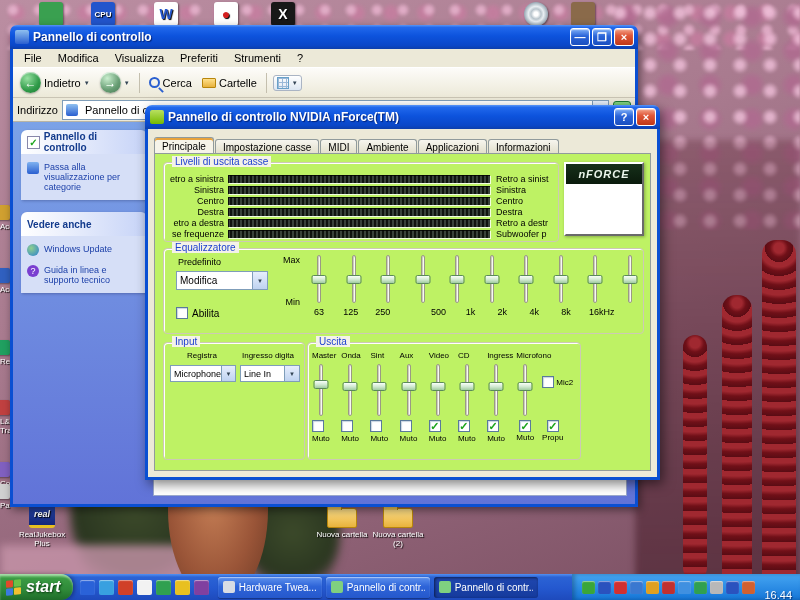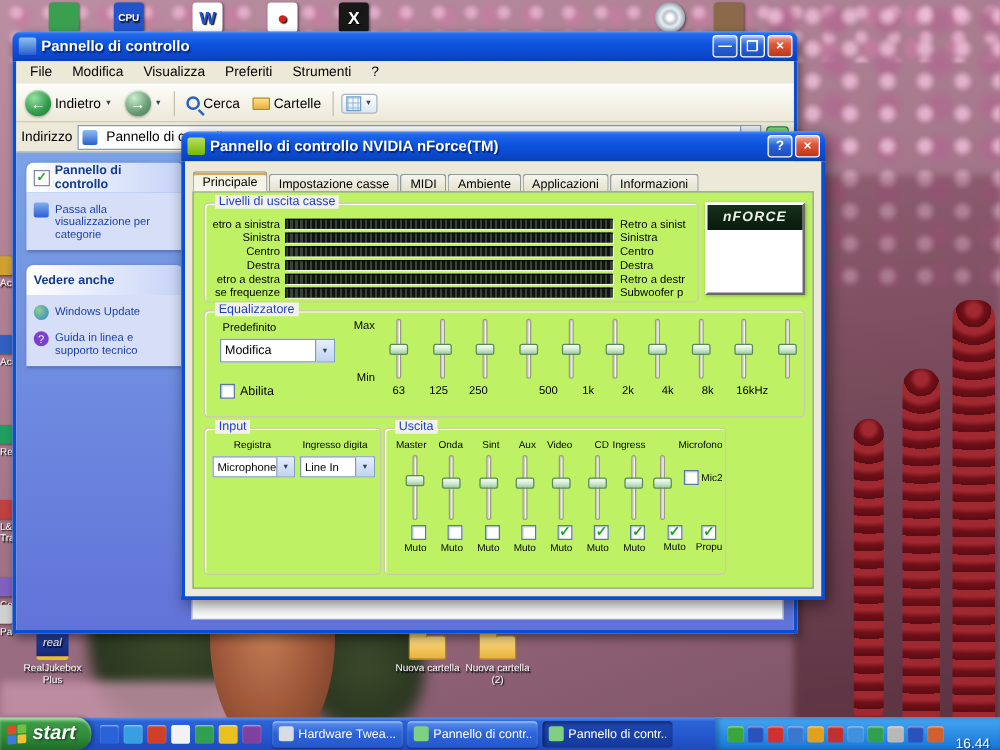--- a/index.html
+++ b/index.html
@@ -37,21 +37,21 @@
     display:flex; align-items:center; justify-content:center; font-weight:bold; }
   .ic.cd { background:radial-gradient(circle,#fff 12%,#b8c4cc 30%,#e8eef2 45%,#98a8b4 70%,#d8e0e6 90%); border-radius:50%; }
   .licon { position:absolute; left:0; width:22px; display:flex; flex-direction:column; gap:2px;
     color:#fff; font-size:8px; text-shadow:1px 1px 1px #000; z-index:2; }
   .licon .ic2 { width:15px; height:15px; margin-left:-5px; border-radius:2px; box-shadow:1px 1px 2px rgba(0,0,0,.4); }
   .folder-ic { width:30px; height:20px; position:relative;
     background:linear-gradient(180deg,#ffe08a,#e8b23c); border:1px solid #b8860b; border-radius:2px 3px 2px 2px; }
   .folder-ic::before { content:""; position:absolute; top:-5px; left:-1px; width:13px; height:5px;
     background:#f4c95a; border:1px solid #b8860b; border-bottom:none; border-radius:2px 2px 0 0; }
   .rjb-ic { width:26px; height:26px; background:linear-gradient(180deg,#2a4ab0,#14277a); border-radius:3px;
-    color:#fff; font-style:italic; font-size:9px; font-weight:normal; display:flex; align-items:center; justify-content:center;
+    color:#fff; font-style:italic; font-size:9px; font-weight:bold; display:flex; align-items:center; justify-content:center;
     border-bottom:3px solid #e8c020; }
 
   
   .titlebar { height:24px; display:flex; align-items:center; padding:0 4px 0 5px; border-radius:7px 7px 0 0;
     background:linear-gradient(180deg,#5a96f6 0%,#2168ec 10%,#0d53dd 45%,#0a47c8 85%,#0d3fab 100%); }
   .tb-ico { width:14px; height:14px; border-radius:2px; margin-right:4px; }
   .tb-text { flex:1; color:#fff; font-weight:bold; font-size:12px; text-shadow:1px 1px 1px #00227a;
     white-space:nowrap; overflow:hidden; }
   .tb-btn { width:20px; height:18px; margin-left:2px; border-radius:3px; border:1px solid #fff;
     display:flex; align-items:center; justify-content:center; color:#fff; font-size:11px; font-weight:bold;
@@ -142,21 +142,21 @@
     box-shadow:inset 1px 1px 1px #c8d4e0; color:#1ca41c; font-size:11px; line-height:10px; text-align:center; font-weight:bold; }
   .cb-row { display:flex; align-items:center; gap:4px; font-size:10px; }
 
   .vslider { position:relative; width:18px; }
   .vtrack { position:absolute; left:50%; top:2px; bottom:2px; width:4px; transform:translateX(-50%);
     background:#fdfdfd; border:1px solid #9a9a84; border-radius:2px; box-shadow:inset 1px 1px 1px #c8c8b8; }
   .vthumb { position:absolute; left:50%; transform:translateX(-50%); width:15px; height:9px;
     background:linear-gradient(180deg,#f8fff8,#cfe8cf 55%,#a0cca0); border:1px solid #5a8a5a; border-radius:2px; }
   .small-label { font-size:9px; white-space:nowrap; }
   .tiny-label { font-size:8px; white-space:nowrap; }
-  .ocol { display:flex; flex-direction:column; align-items:flex-end; gap:2px; width:36px; }
+  .ocol { display:flex; flex-direction:column; align-items:flex-start; gap:2px; width:36px; }
 
   
   #taskbar { left:0; bottom:0; width:800px; height:26px; z-index:50; display:flex; align-items:center;
     background:linear-gradient(180deg,#5391f2 0%,#2b63d5 12%,#2458cf 55%,#1e4abc 100%); }
   .start { height:26px; padding:0 12px 0 6px; display:flex; align-items:center; gap:5px;
     background:linear-gradient(180deg,#70c973 0%,#3a9a43 18%,#2f8a39 60%,#1e6c29 100%);
     border-radius:0 12px 12px 0; color:#fff; font-weight:bold; font-style:italic; font-size:16px;
     text-shadow:1px 1px 2px #0a3a10; box-shadow:inset 0 2px 2px rgba(255,255,255,.4),2px 0 4px rgba(0,0,0,.35); }
   .flag { width:15px; height:15px; display:grid; grid-template-columns:7px 7px; grid-template-rows:7px 7px; gap:1px; transform:skewY(-6deg); }
   .flag i { border-radius:1px; }

